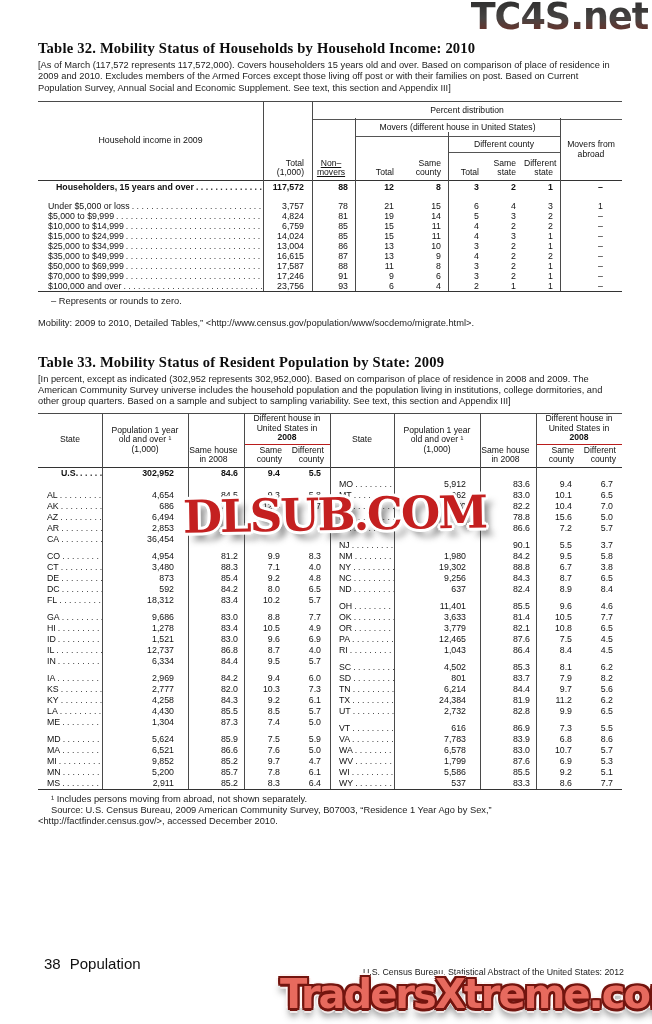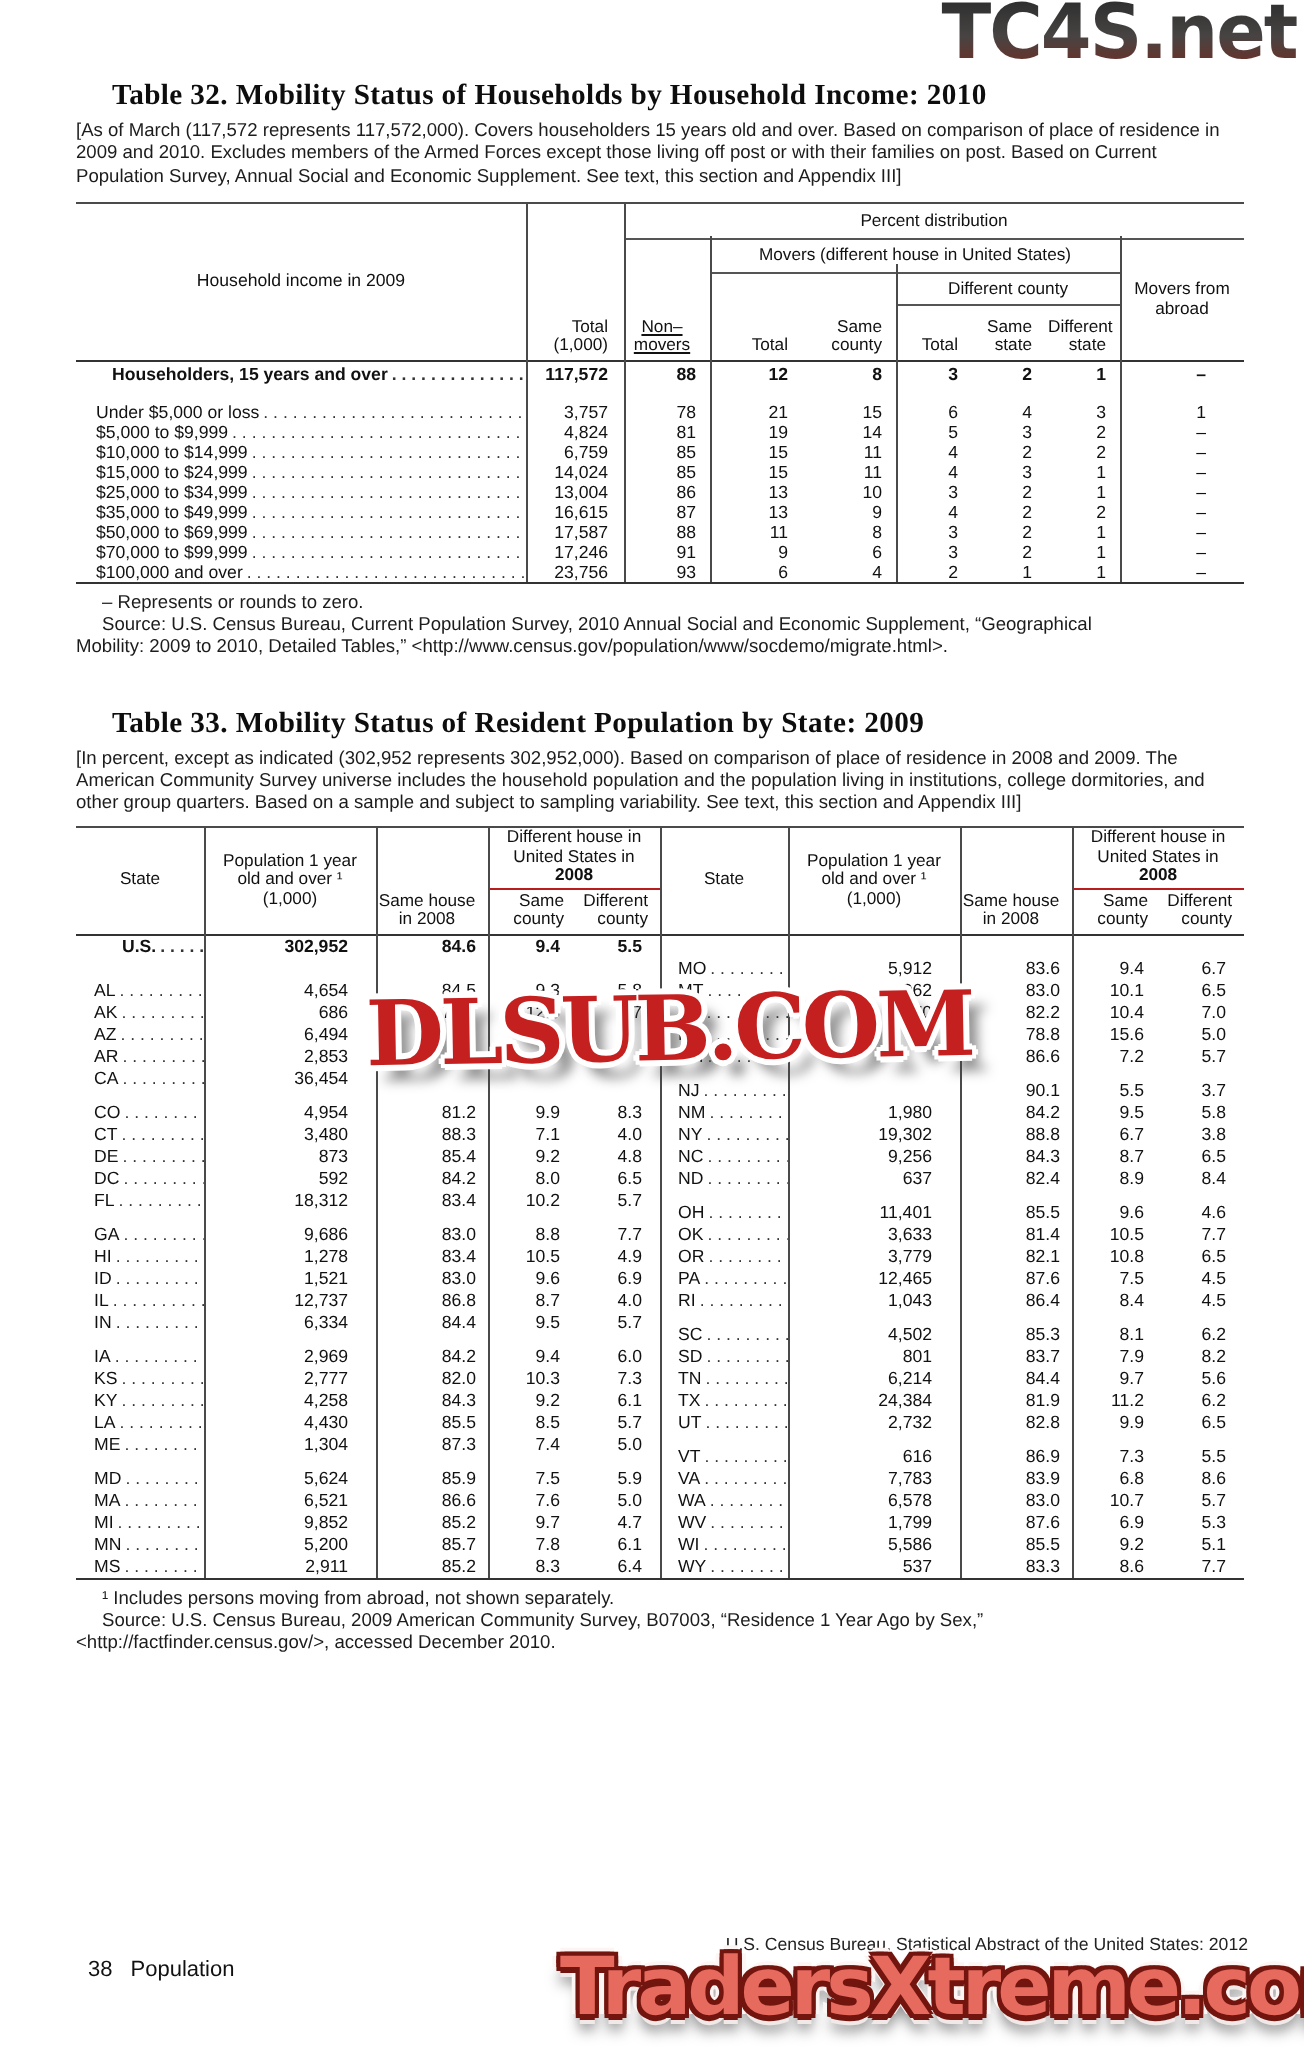--- a/index.html
+++ b/index.html
@@ -1,20 +1,20 @@
 <!DOCTYPE html>
 <html><head>
 <meta charset="utf-8">
 <style>
   html,body{margin:0;padding:0;background:#e8e8e8;}
   .page{position:relative;width:652px;height:1024px;background:#fff;overflow:hidden;
         font-family:"Liberation Sans",sans-serif;color:#151515;}
   .content{position:absolute;left:38px;top:40px;width:584px;}
   .tbl-title{font-family:"Liberation Serif",serif;font-weight:bold;font-size:14.6px;
-             letter-spacing:.2px;margin:0 0 3px 18px;color:#0d0d0d;}
+             letter-spacing:.2px;margin:0 0 3px 0;color:#0d0d0d;}
   .note{font-size:9.3px;line-height:11.3px;margin:0 0 5px 0;color:#1c1c1c;}
   .srcnote{font-size:9.3px;line-height:11.3px;margin:0;color:#1c1c1c;}
   .indent{text-indent:13px;}
   .hang{padding-left:0;text-indent:0;}
   .hang .first{margin-left:13px;}
 
   
   table{border-collapse:collapse;table-layout:fixed;width:100%;}
   th{font-weight:normal;font-size:8.6px;line-height:9.6px;color:#111;}
   td{font-size:8.8px;color:#111;}
@@ -61,21 +61,21 @@
   .t33 tbody td:nth-child(2){padding-right:14px;margin-top:12px;}
   .t33 tbody td:nth-child(3){padding-right:6px;}
   .t33 tbody td:nth-child(4){padding-right:8px;}
   .t33 tbody td:nth-child(5){padding-right:9px;}
   .t33 tbody tr.us-row td{font-weight:bold;}
   .t33 tbody tr.us-row td.lab{padding-left:23px;}
 
   .vl{position:absolute;width:1px;background:#4a4a4a;bottom:0;}
 
   
-  .pgfoot{position:absolute;left:44px;top:979px;font-size:11px;color:#111;}
+  .pgfoot{position:absolute;left:44px;top:955px;font-size:15px;color:#111;}
   .pgfoot .num{margin-right:9px;}
   .credit{position:absolute;right:28px;top:967px;font-size:8.8px;color:#222;}
 
   
   .wm{position:absolute;z-index:9;white-space:nowrap;pointer-events:none;}
   .wm-top{top:-6px;right:0px;font-family:"DejaVu Sans",sans-serif;font-weight:bold;
           font-size:38px;letter-spacing:-1px;
           background:linear-gradient(180deg,#2f2f2f 15%,#474443 55%,#6e2f26 90%);
           -webkit-background-clip:text;background-clip:text;color:transparent;
           transform:scaleX(.96);}
@@ -306,21 +306,21 @@
             </tbody>
         </table>
         <div class="vl" style="left:225px;top:0"></div>
         <div class="vl" style="left:274px;top:0"></div>
         <div class="vl" style="left:317px;top:16px"></div>
         <div class="vl" style="left:410px;top:30px"></div>
         <div class="vl" style="left:522px;top:16px"></div>
       </div>
 
       <p class="srcnote indent" style="margin-top:4px">– Represents or rounds to zero.</p>
-      <p class="srcnote hang"><span class="first">Source: U.S. Census Bureau, Current Population Survey, 2010 Annual Social and Economic Supplement, “Geographical</span><br>
+      <p class="srcnote hang"><br>
         <span>Mobility: 2009 to 2010, Detailed Tables,” &lt;http://www.census.gov/population/www/socdemo/migrate.html&gt;.</span></p>
     </section>
 
     <section style="margin-top:24px">
       <h1 class="tbl-title">Table 33. Mobility Status of Resident Population by State: 2009</h1>
       <p class="note">[In percent, except as indicated (302,952 represents 302,952,000). Based on comparison of place of residence in 2008 and 2009. The American Community Survey universe includes the household population and the population living in institutions, college dormitories, and other group quarters. Based on a sample and subject to sampling variability. See text, this section and Appendix III]</p>
 
       <div class="t33wrap">
         <div class="t33half">
           <table class="t33">

